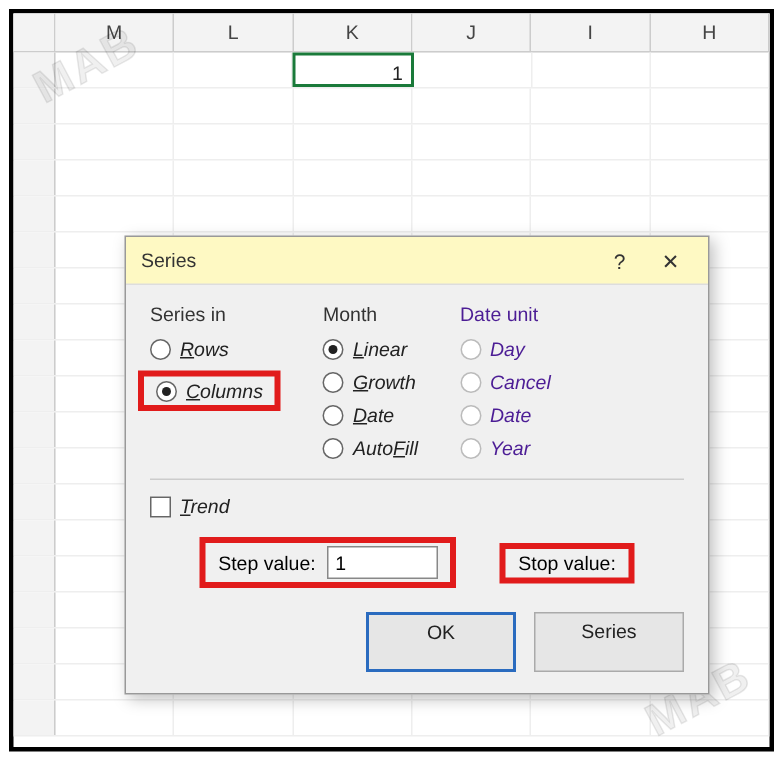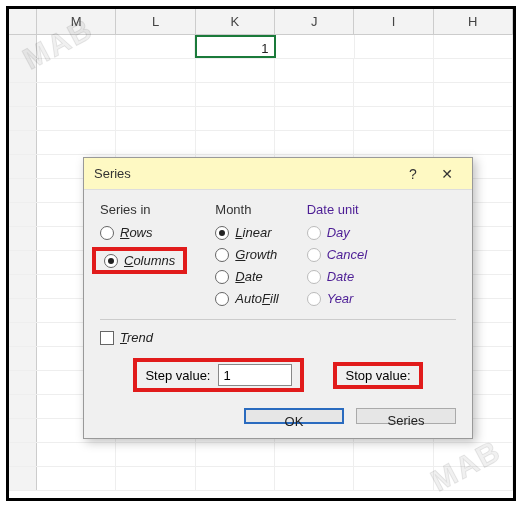--- a/index.html
+++ b/index.html
@@ -174,21 +174,21 @@
     background: #fff;
   }
   .btns {
     display: flex;
     justify-content: flex-end;
     gap: 12px;
     padding-top: 6px;
   }
   .btn {
     width: 100px;
-    height: 16px;
+    height: 40px;
     background: #e6e6e6;
     border: 1px solid #aaa;
     text-align: center;
     line-height: 24px;
     color: #222;
   }
   .btn.primary {
     border: 2px solid #2a6bbf;
     background: #e6e6e6;
   }

